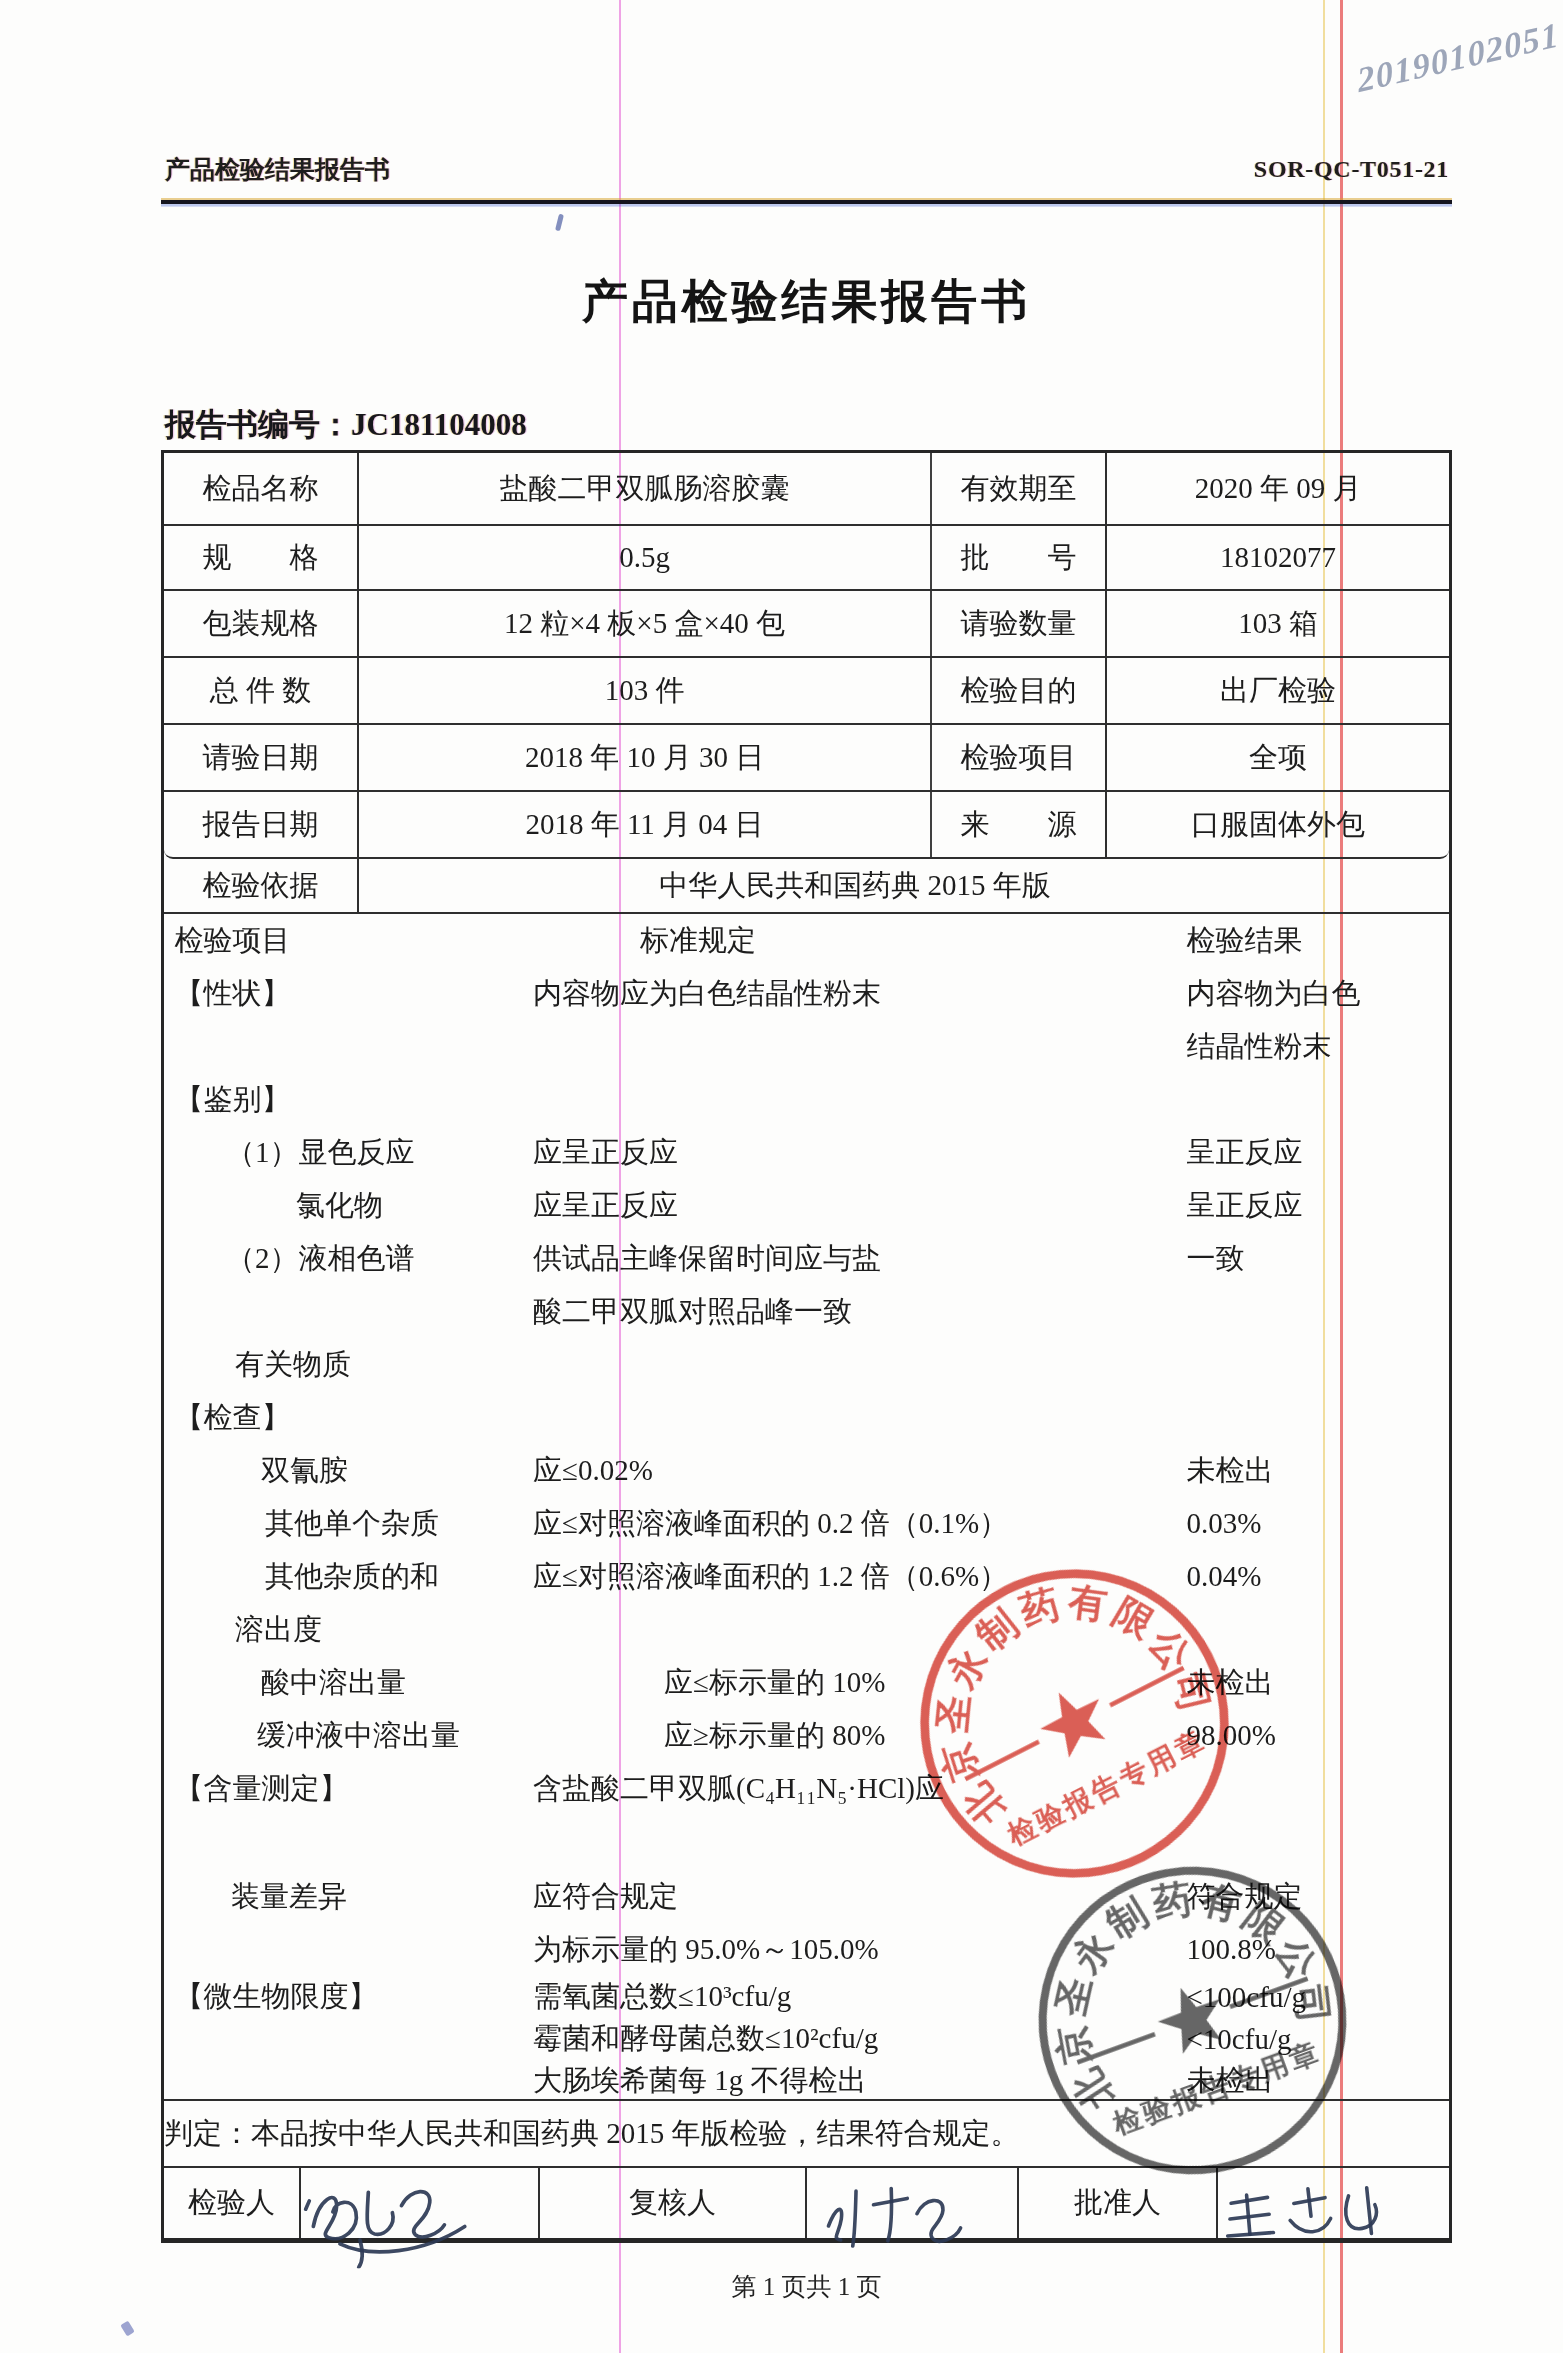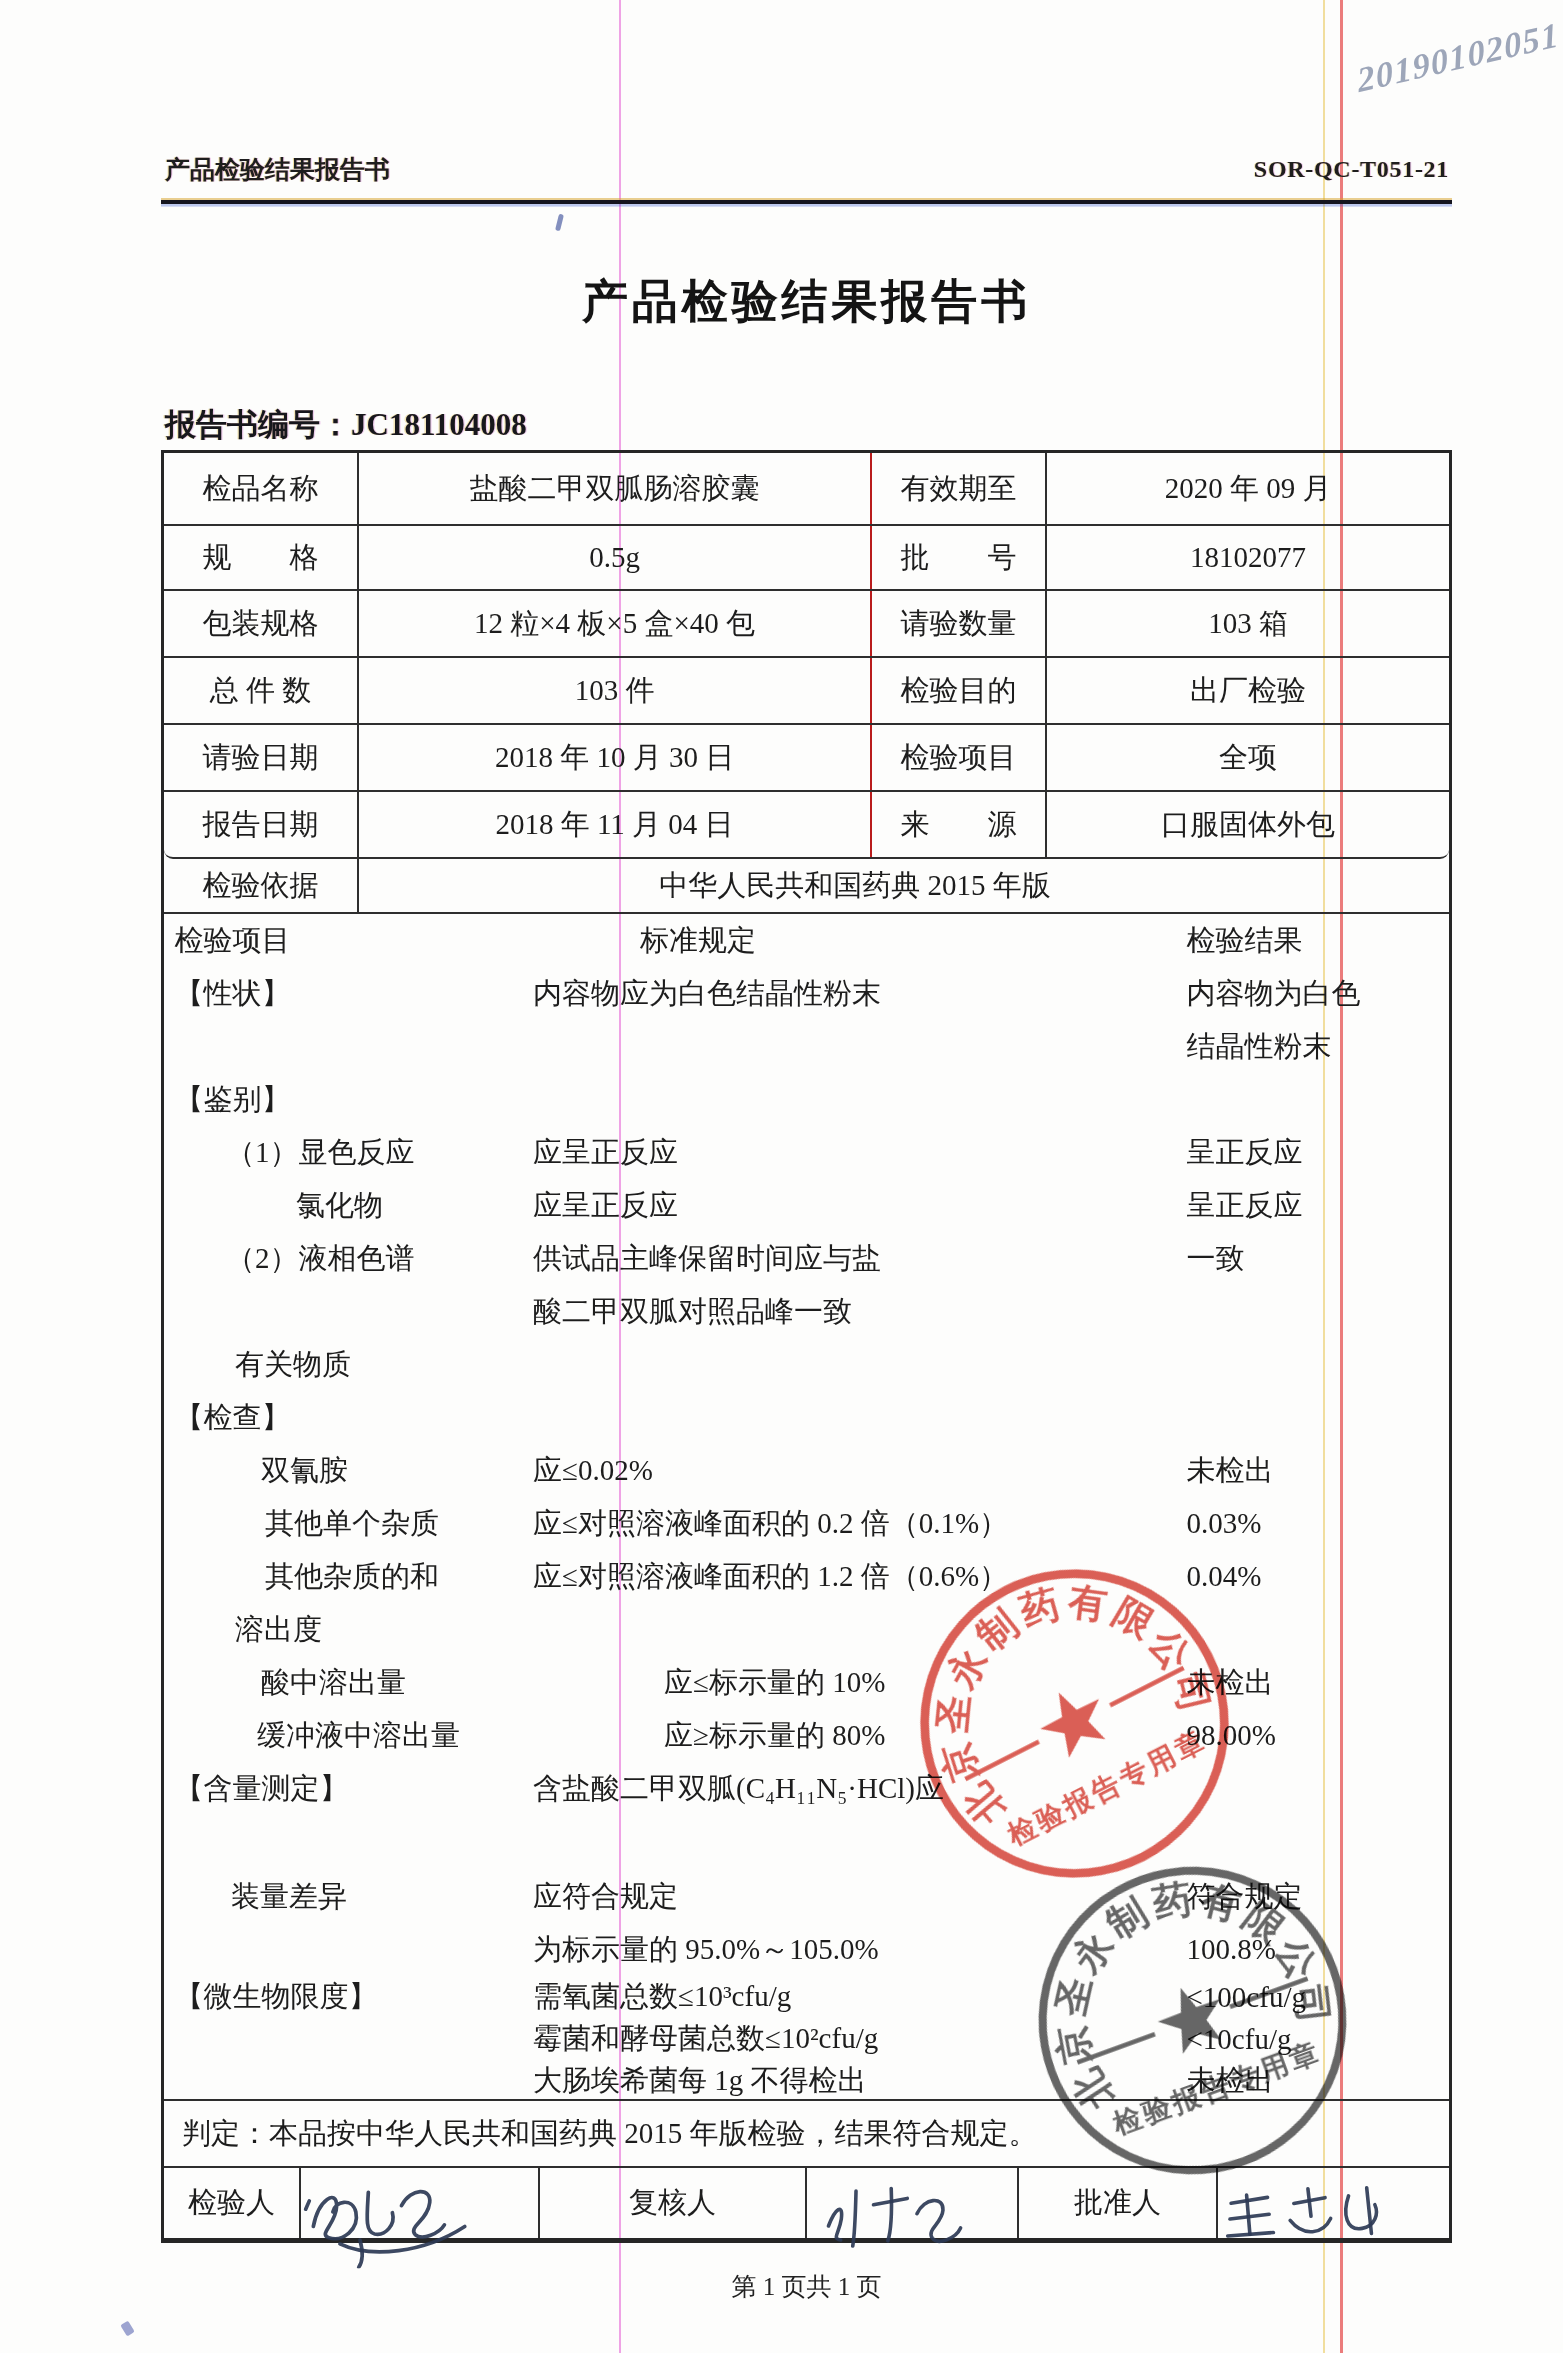--- a/index.html
+++ b/index.html
@@ -29,32 +29,32 @@
   .report-no{position:absolute;left:165px;top:404px;font-size:31px;font-weight:600;color:#17171c;
     text-shadow:1.3px 0 0 rgba(205,90,200,.28),-1.3px 0 0 rgba(225,185,40,.32);}
   .hand-code{position:absolute;left:1355px;top:38px;font-size:35px;font-style:italic;font-weight:bold;
     color:#8d97ae;letter-spacing:1.3px;transform:rotate(-13deg) skewX(-6deg);opacity:.85;}
   
   .doc-table{position:absolute;left:161px;top:450px;width:1291px;
     border:3.9px solid #262626;border-bottom-width:5.9px;box-sizing:border-box;}
   .irow,.basis-row,.sign-row{display:flex;border-bottom:2px solid #2e2e2e;box-sizing:border-box;}
   .cell{display:flex;align-items:center;justify-content:center;font-size:29px;color:#1d1d1d;box-sizing:border-box;}
   .c1{width:195px;border-right:2px solid #2e2e2e;}
-  .c2{width:513px;border-right:2px solid #b91c1c;}
+  .c2{width:573px;border-right:2px solid #404040;}
   .c3{width:175px;border-right:2px solid #2e2e2e;}
   .c4{flex:1;}
   .basis-row{height:55px;}
   .basis-v{flex:1;justify-content:center;padding-right:98px;}
   .results{height:1187px;border-bottom:2px solid #2e2e2e;box-sizing:border-box;overflow:hidden;}
   .rline{display:flex;height:53px;align-items:center;font-size:29px;color:#1d1d1d;}
   .ri{width:369px;box-sizing:border-box;white-space:nowrap;}
   .rs{width:647px;box-sizing:border-box;white-space:nowrap;}
   .rr{flex:1;padding-left:6.5px;white-space:nowrap;}
   .verdict{height:67px;border-bottom:2px solid #2e2e2e;box-sizing:border-box;display:flex;
-    align-items:center;padding-left:18px;font-size:29px;color:#1c1c1c;}
+    align-items:center;padding-left:0;font-size:29px;color:#1c1c1c;}
   .sign-row{height:70px;border-bottom:none;}
   .s1{width:137px;border-right:2px solid #2e2e2e;}
   .s2{width:239px;border-right:2px solid #2e2e2e;}
   .s3{width:267px;border-right:2px solid #2e2e2e;}
   .s4{width:212px;border-right:2px solid #2e2e2e;}
   .s5{width:199px;border-right:2px solid #2e2e2e;}
   .s6{flex:1;}
   
   .stamp{position:absolute;mix-blend-mode:multiply;pointer-events:none;}
   #stamp-red{left:908px;top:1557px;width:333px;height:333px;transform:rotate(-27deg);opacity:.9;filter:blur(0.3px);}

